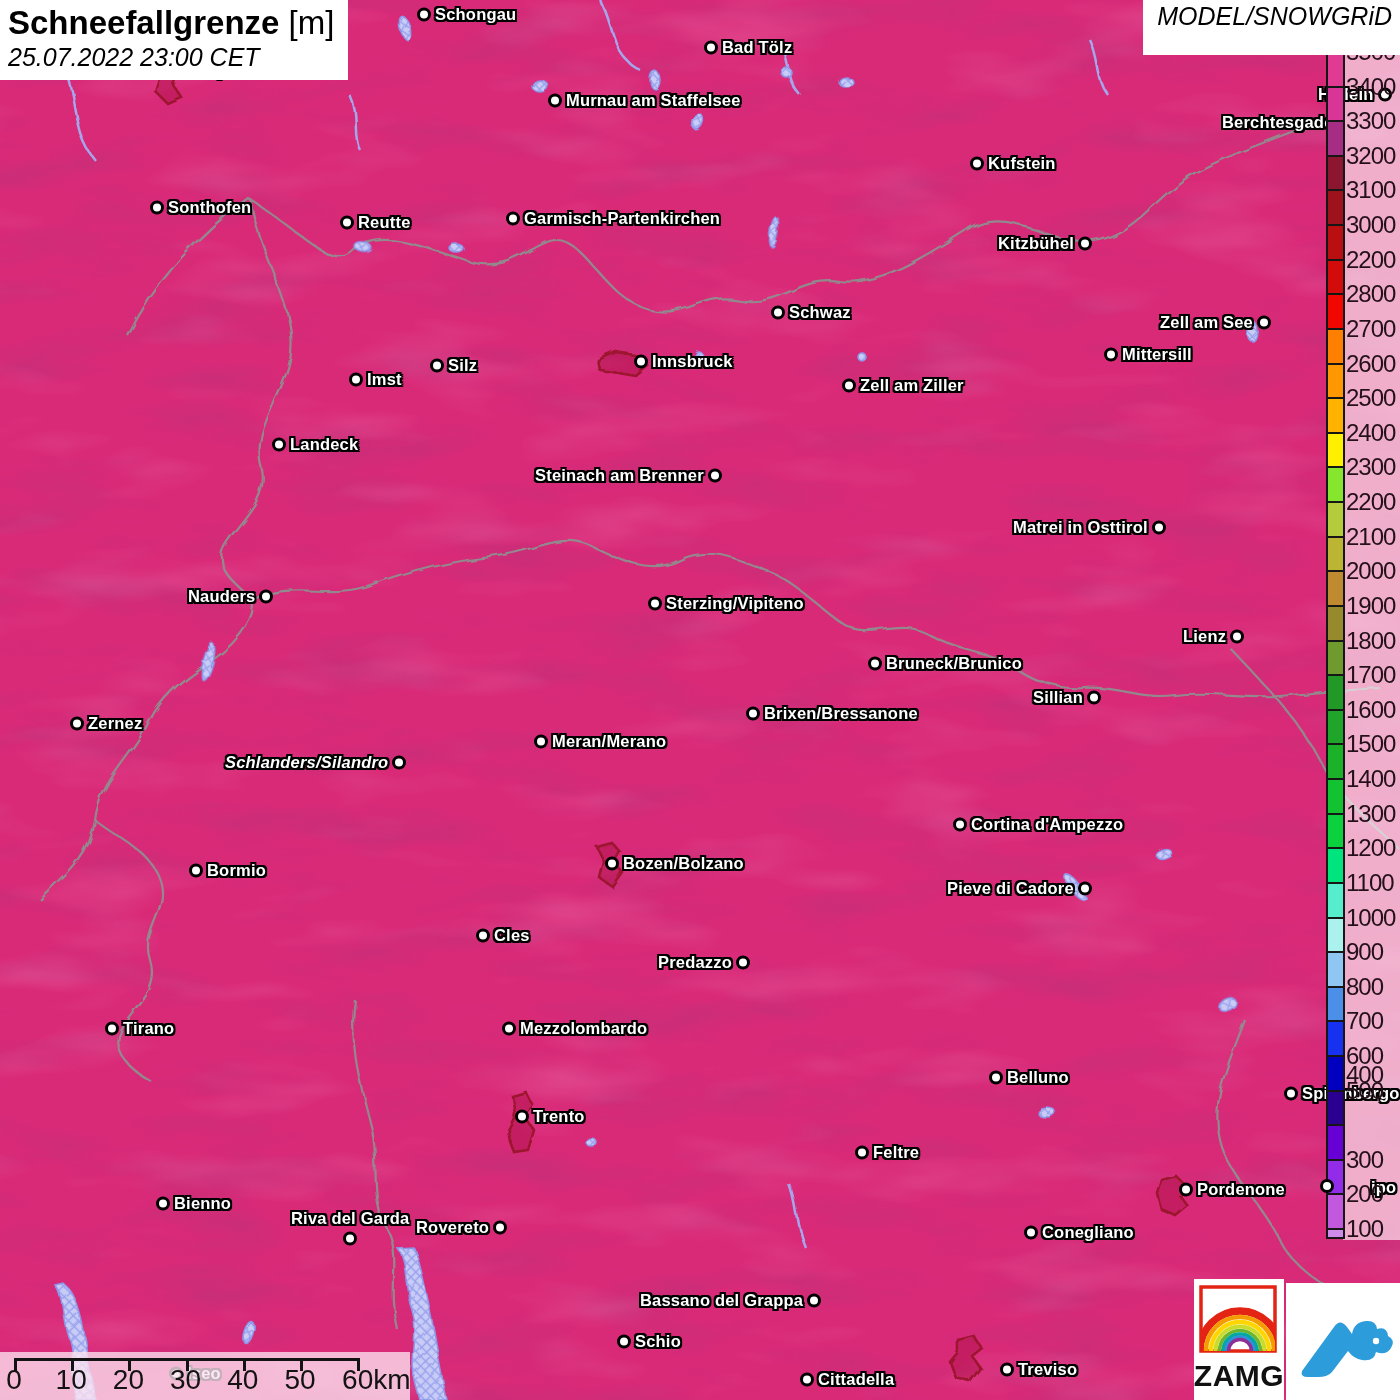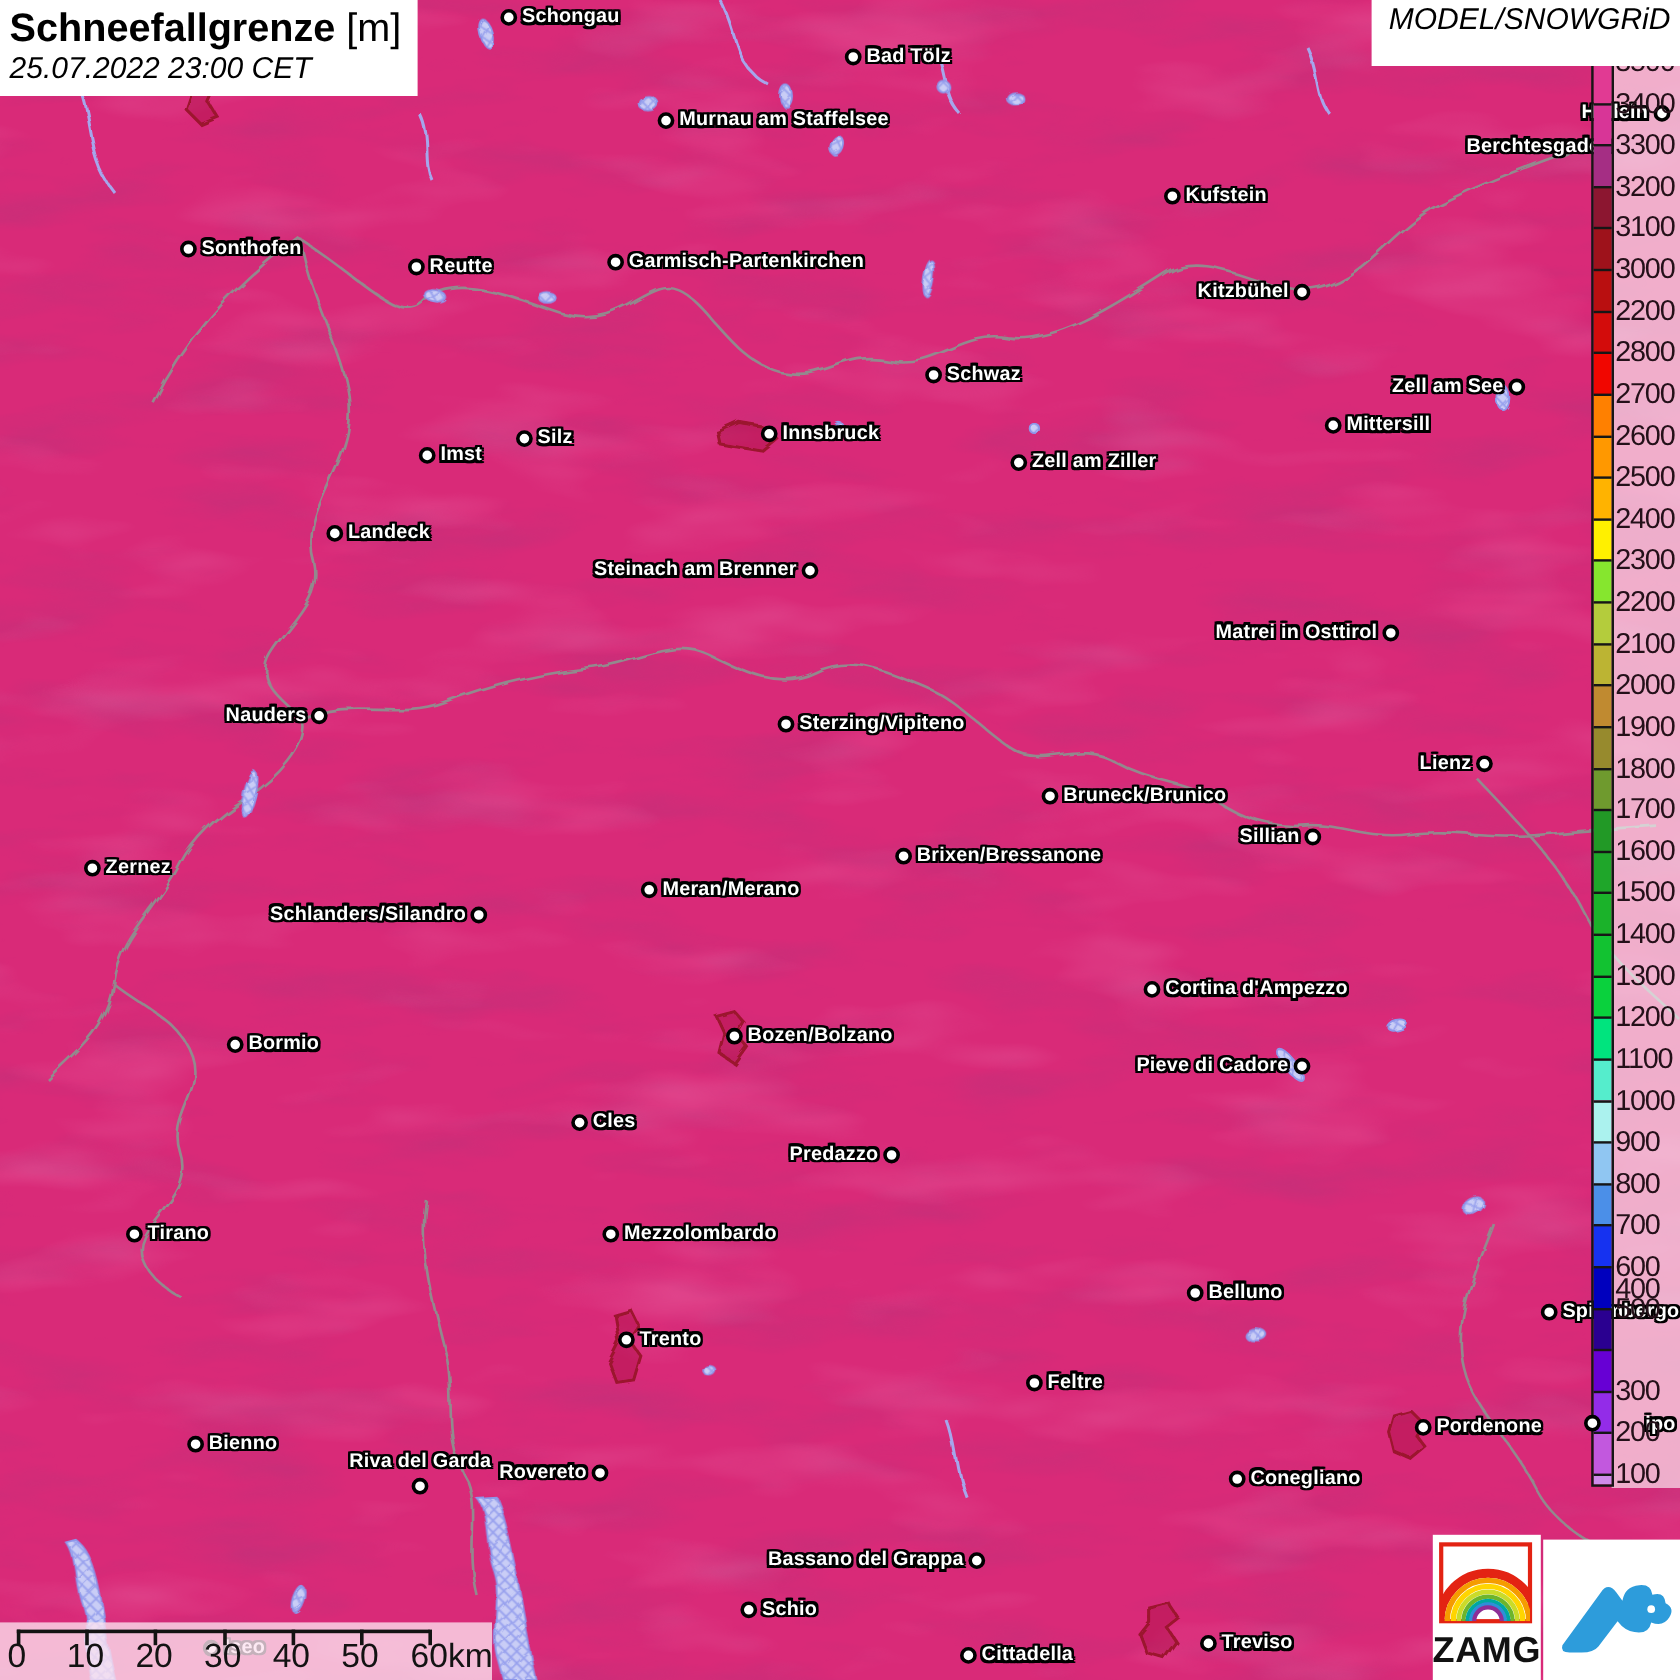--- a/index.html
+++ b/index.html
@@ -318,21 +318,21 @@
         <span class="clabel">Imst</span>
       </div>
       <div class="city" style="left: 842px; top: 385px;">
         <span class="dot"></span>
         <span class="clabel">Zell am Ziller</span>
       </div>
       <div class="city" style="left: 272px; top: 444px;">
         <span class="dot"></span>
         <span class="clabel">Landeck</span>
       </div>
-      <div class="city" style="left: 495px; top: 475px;">
+      <div class="city" style="left: 535px; top: 475px;">
         <span class="clabel">Steinach am Brenner</span>
         <span class="dot"></span>
       </div>
       <div class="city" style="left: 1013px; top: 527px;">
         <span class="clabel">Matrei in Osttirol</span>
         <span class="dot"></span>
       </div>
       <div class="city" style="left: 188px; top: 596px;">
         <span class="clabel">Nauders</span>
         <span class="dot"></span>
@@ -358,21 +358,21 @@
         <span class="clabel">Brixen/Bressanone</span>
       </div>
       <div class="city" style="left: 70px; top: 723px;">
         <span class="dot"></span>
         <span class="clabel">Zernez</span>
       </div>
       <div class="city" style="left: 534px; top: 741px;">
         <span class="dot"></span>
         <span class="clabel">Meran/Merano</span>
       </div>
-      <div class="city" style="left: 225px; top: 762px;">
+      <div class="city" style="left: 225px; top: 762px; font-style: italic;">
         <span class="clabel">Schlanders/Silandro</span>
         <span class="dot"></span>
       </div>
       <div class="city" style="left: 953px; top: 824px;">
         <span class="dot"></span>
         <span class="clabel">Cortina d'Ampezzo</span>
       </div>
       <div class="city" style="left: 189px; top: 870px;">
         <span class="dot"></span>
         <span class="clabel">Bormio</span>

